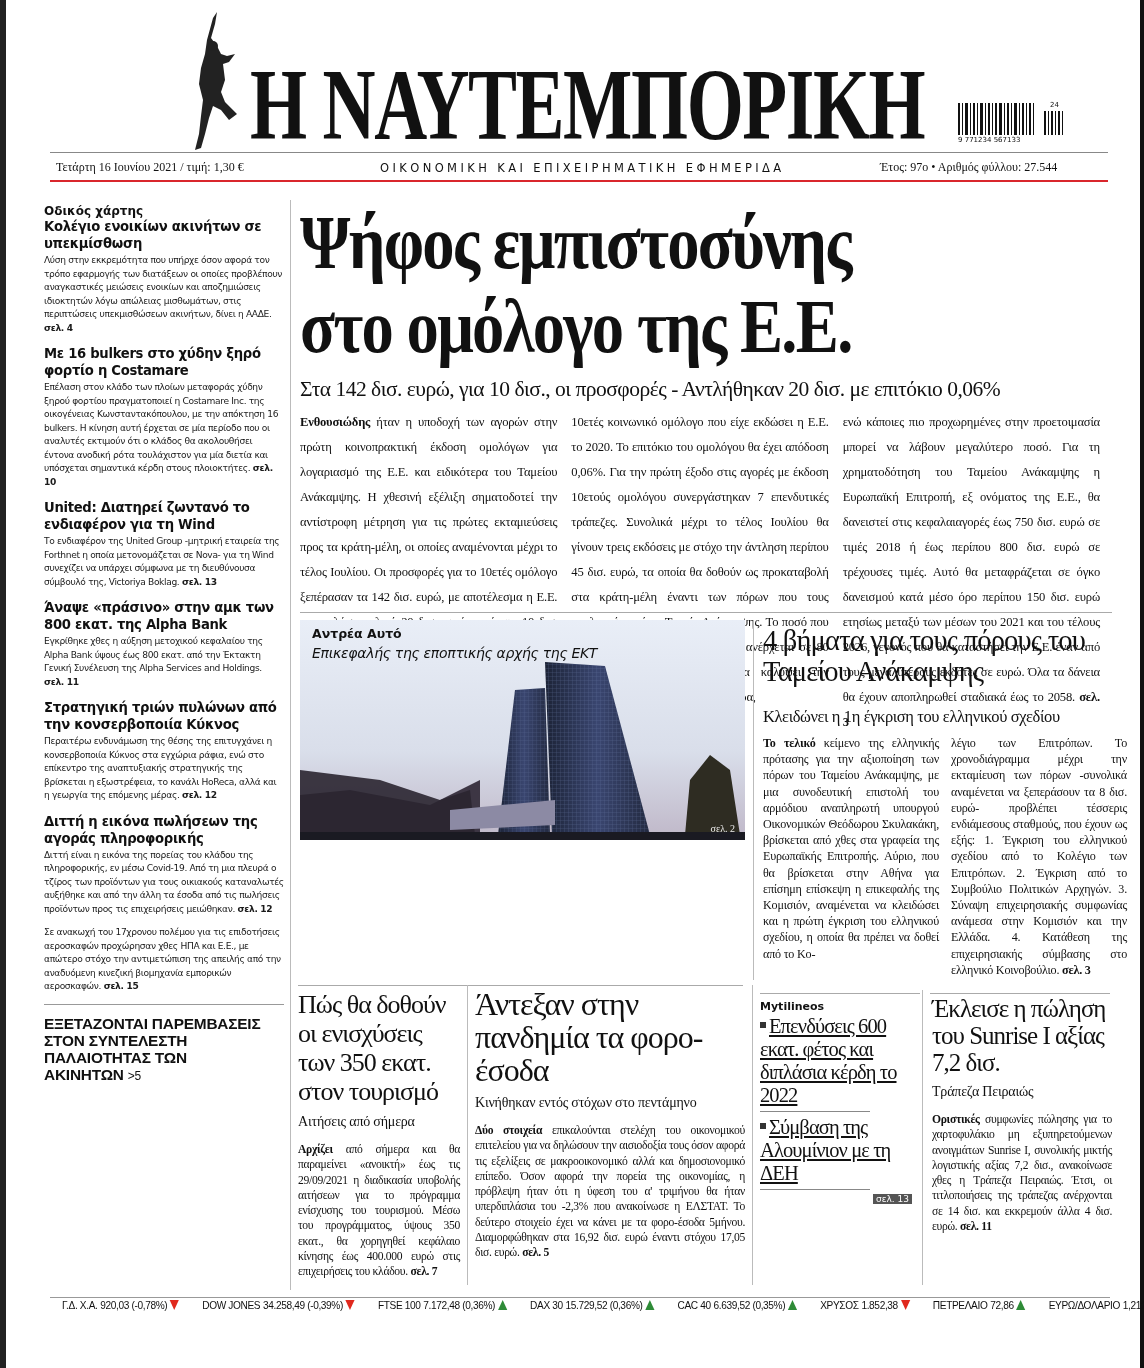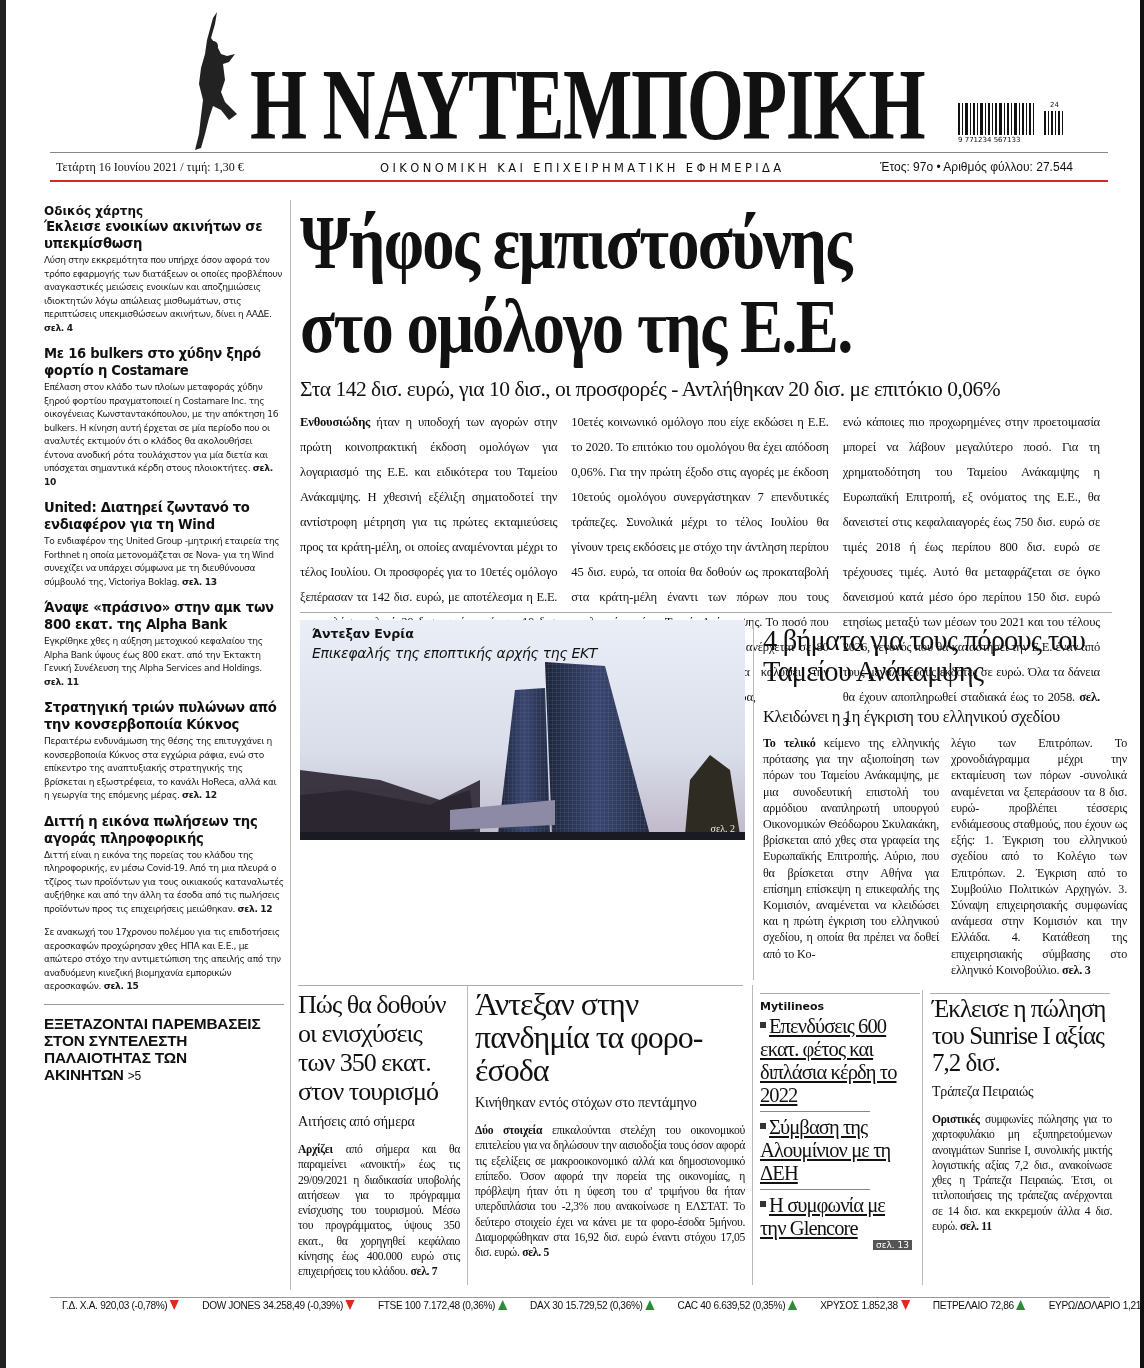--- a/index.html
+++ b/index.html
@@ -7,21 +7,21 @@
   .abs{position:absolute;}
   .sans{font-family:"DejaVu Sans","Liberation Sans",sans-serif;}
   
   #mast-title{left:250px;top:55px;width:700px;font-family:"Liberation Serif",serif;font-weight:bold;font-size:102px;line-height:100px;letter-spacing:-2px;transform:scaleX(0.72);transform-origin:left top;white-space:nowrap;color:#111;}
   .hermes{left:165px;top:10px;width:80px;height:150px;}
   .barcode{left:958px;top:103px;width:110px;height:44px;}
   .mast-rule-grey{left:50px;top:152px;width:1058px;height:1px;background:#888;}
   .mast-rule-red{left:50px;top:180px;width:1058px;height:2px;background:#d9262c;}
   .mast-date{left:56px;top:160px;font-size:12px;font-family:"Liberation Serif",serif;}
   .mast-tagline{left:380px;top:161px;font-size:11.5px;letter-spacing:3.4px;font-family:"DejaVu Sans",sans-serif;}
-  .mast-issue{left:880px;top:160px;font-size:12px;font-family:Liberation Sans, sans-serif;}
+  .mast-issue{left:880px;top:160px;font-size:12px;font-family:Liberation Serif, serif;}
   
   .leftcol{left:44px;top:204px;width:240px;}
   .lc-item{margin-bottom:10px;}
   .lc-kicker{font-family:"DejaVu Sans",sans-serif;font-size:12px;font-weight:bold;color:#111;}
   .lc-title{font-family:"DejaVu Sans",sans-serif;font-weight:bold;font-size:13.2px;line-height:17px;letter-spacing:-0.3px;}
   .lc-body{font-family:"DejaVu Sans",sans-serif;font-size:9.1px;line-height:13.5px;letter-spacing:-0.35px;margin-top:2px;color:#1a1a1a;}
   .lc-page{font-weight:bold;}
   .lc-rule{height:1px;background:#999;margin:4px 0 10px 0;}
   .lc-cap{font-family:Liberation Sans, sans-serif;font-weight:bold;font-size:15.4px;line-height:17px;letter-spacing:-0.2px;}
   .lc-cap .arrow{font-size:12px;font-weight:normal;margin-left:4px;}
@@ -119,21 +119,21 @@
 </div>
 <div class="abs mast-rule-grey"></div>
 <div class="abs mast-date">Τετάρτη 16 Ιουνίου 2021 / τιμή: 1,30 €</div>
 <div class="abs mast-tagline">ΟΙΚΟΝΟΜΙΚΗ ΚΑΙ ΕΠΙΧΕΙΡΗΜΑΤΙΚΗ ΕΦΗΜΕΡΙΔΑ</div>
 <div class="abs mast-issue">Έτος: 97ο • Αριθμός φύλλου: 27.544</div>
 <div class="abs mast-rule-red"></div>
 
 <div class="abs leftcol" id="leftcol">
     <div class="lc-item">
       <div class="lc-kicker">Οδικός χάρτης</div>
-      <div class="lc-title">Έκλεισε ενοικίων ακινήτων σε υπεκμίσθωση</div>
+      <div class="lc-title">Κολέγιο ενοικίων ακινήτων σε υπεκμίσθωση</div>
       <div class="lc-body"><span>Λύση στην εκκρεμότητα που υπήρχε όσον αφορά τον τρόπο εφαρμογής των διατάξεων οι οποίες προβλέπουν αναγκαστικές μειώσεις ενοικίων και αποζημιώσεις ιδιοκτητών λόγω απώλειας μισθωμάτων, στις περιπτώσεις υπεκμισθώσεων ακινήτων, δίνει η ΑΑΔΕ.</span><span> </span><span class="lc-page">σελ. 4</span></div>
     </div>
     <div class="lc-item">
       <div class="lc-title">Με 16 bulkers στο χύδην ξηρό φορτίο η Costamare</div>
       <div class="lc-body"><span>Επέλαση στον κλάδο των πλοίων μεταφοράς χύδην ξηρού φορτίου πραγματοποιεί η Costamare Inc. της οικογένειας Κωνσταντακόπουλου, με την απόκτηση 16 bulkers. Η κίνηση αυτή έρχεται σε μία περίοδο που οι αναλυτές εκτιμούν ότι ο κλάδος θα ακολουθήσει έντονα ανοδική ρότα τουλάχιστον για μία διετία και υπόσχεται σημαντικά κέρδη στους πλοιοκτήτες.</span><span> </span><span class="lc-page">σελ. 10</span></div>
     </div>
     <div class="lc-item">
       <div class="lc-title">United: Διατηρεί ζωντανό το ενδιαφέρον για τη Wind</div>
       <div class="lc-body"><span>Το ενδιαφέρον της United Group -μητρική εταιρεία της Forthnet η οποία μετονομάζεται σε Nova- για τη Wind συνεχίζει να υπάρχει σύμφωνα με τη διευθύνουσα σύμβουλό της, Victoriya Boklag.</span><span> </span><span class="lc-page">σελ. 13</span></div>
     </div>
@@ -185,21 +185,21 @@
     <polygon points="215,70 245,68 250,215 198,215" fill="url(#tw)"></polygon>
     <polygon points="245,42 305,46 350,215 252,215" fill="url(#tw)"></polygon>
     <polygon points="245,42 305,46 350,215 252,215" fill="url(#grid)" opacity="0.6"></polygon>
     <polygon points="215,70 245,68 250,215 198,215" fill="url(#grid)" opacity="0.5"></polygon>
     <polygon points="0,200 0,175 50,170 130,185 180,160 180,215 0,215" fill="#3d3644"></polygon>
     <polygon points="0,150 80,160 140,180 170,170 175,215 0,215" fill="#2a2530" opacity="0.9"></polygon>
     <polygon points="150,190 255,180 255,205 150,210" fill="#8c8aa4"></polygon>
     <polygon points="390,160 410,135 430,150 440,215 385,215" fill="#2e2c22"></polygon>
     <rect x="0" y="212" width="445" height="8" fill="#1a1a22"></rect>
   </svg>
-  <div class="abs ph-name">Άντεξαν Ενρία</div>
+  <div class="abs ph-name">Αντρέα Αυτό</div>
   <div class="abs ph-role">Επικεφαλής της εποπτικής αρχής της ΕΚΤ</div>
   <div class="abs ph-page">σελ. 2</div>
 </div>
 <div class="abs vrule" style="left:753px;top:620px;height:360px;"></div>
 
 <div class="abs rf-title">4 βήματα για τους πόρους του Ταμείου Ανάκαμψης</div>
 <div class="abs rf-sub">Κλειδώνει η 1η έγκριση του ελληνικού σχεδίου</div>
 <div class="abs rf-body">
   <div class="col"><span class="bold">Το τελικό</span><span> κείμενο της ελληνικής πρότασης για την αξιοποίηση των πόρων του Ταμείου Ανάκαμψης, με μια συνοδευτική επιστολή του αρμόδιου αναπληρωτή υπουργού Οικονομικών Θεόδωρου Σκυλακάκη, βρίσκεται από χθες στα γραφεία της Ευρωπαϊκής Επιτροπής. Αύριο, που θα βρίσκεται στην Αθήνα για επίσημη επίσκεψη η επικεφαλής της Κομισιόν, αναμένεται να κλειδώσει και η πρώτη έγκριση του ελληνικού σχεδίου, η οποία θα πρέπει να δοθεί από το Κο-</span></div>
   <div class="col"><span>λέγιο των Επιτρόπων. Το χρονοδιάγραμμα μέχρι την εκταμίευση των πόρων -συνολικά αναμένεται να ξεπεράσουν τα 8 δισ. ευρώ- προβλέπει τέσσερις ενδιάμεσους σταθμούς, που έχουν ως εξής: 1. Έγκριση του ελληνικού σχεδίου από το Κολέγιο των Επιτρόπων. 2. Έγκριση από το Συμβούλιο Πολιτικών Αρχηγών. 3. Σύναψη επιχειρησιακής συμφωνίας ανάμεσα στην Κομισιόν και την Ελλάδα. 4. Κατάθεση της επιχειρησιακής σύμβασης στο ελληνικό Κοινοβούλιο. </span><span class="bold">σελ. 3</span></div>
@@ -222,21 +222,20 @@
   <div class="b-body"><span class="bold">Δύο στοιχεία</span><span> επικαλούνται στελέχη του οικονομικού επιτελείου για να δηλώσουν την αισιοδοξία τους όσον αφορά τις εξελίξεις σε μακροοικονομικό αλλά και δημοσιονομικό επίπεδο. Όσον αφορά την πορεία της οικονομίας, η πρόβλεψη ήταν ότι η ύφεση του α' τριμήνου θα ήταν υπερδιπλάσια του -2,3% που ανακοίνωσε η ΕΛΣΤΑΤ. Το δεύτερο στοιχείο έχει να κάνει με τα φορο-έσοδα 5μήνου. Διαμορφώθηκαν στα 16,92 δισ. ευρώ έναντι στόχου 17,05 δισ. ευρώ. </span><span class="bold">σελ. 5</span></div>
 </div>
 <div class="abs vrule" style="left:752px;top:985px;height:300px;"></div>
 
 <div class="abs myt">
   <div class="myt-kicker">Mytilineos</div>
   <div class="myt-item"><span class="bul"></span><span>Επενδύσεις 600 εκατ. φέτος και διπλάσια κέρδη το 2022</span></div>
   <div class="myt-rule"></div>
   <div class="myt-item"><span class="bul"></span><span>Σύμβαση της Αλουμίνιον με τη ΔΕΗ</span></div>
   <div class="myt-rule"></div>
-  <div class="myt-item"><span class="bul"></span><span>Η συμφωνία με την Glencore</span></div>
   <div>
       <span class="myt-page">σελ. 13</span>
     </div>
 </div>
 <div class="abs vrule" style="left:922px;top:990px;height:295px;"></div>
 
 <div class="abs sun">
   <div class="b-head">Έκλεισε η πώληση του Sunrise I αξίας 7,2 δισ.</div>
   <div class="b-sub">Τράπεζα Πειραιώς</div>
   <div class="b-body"><span class="bold">Οριστικές</span><span> συμφωνίες πώλησης για το χαρτοφυλάκιο μη εξυπηρετούμενων ανοιγμάτων Sunrise I, συνολικής μικτής λογιστικής αξίας 7,2 δισ., ανακοίνωσε χθες η Τράπεζα Πειραιώς. Έτσι, οι τιτλοποιήσεις της τράπεζας ανέρχονται σε 14 δισ. και εκκρεμούν άλλα 4 δισ. ευρώ. </span><span class="bold">σελ. 11</span></div>

